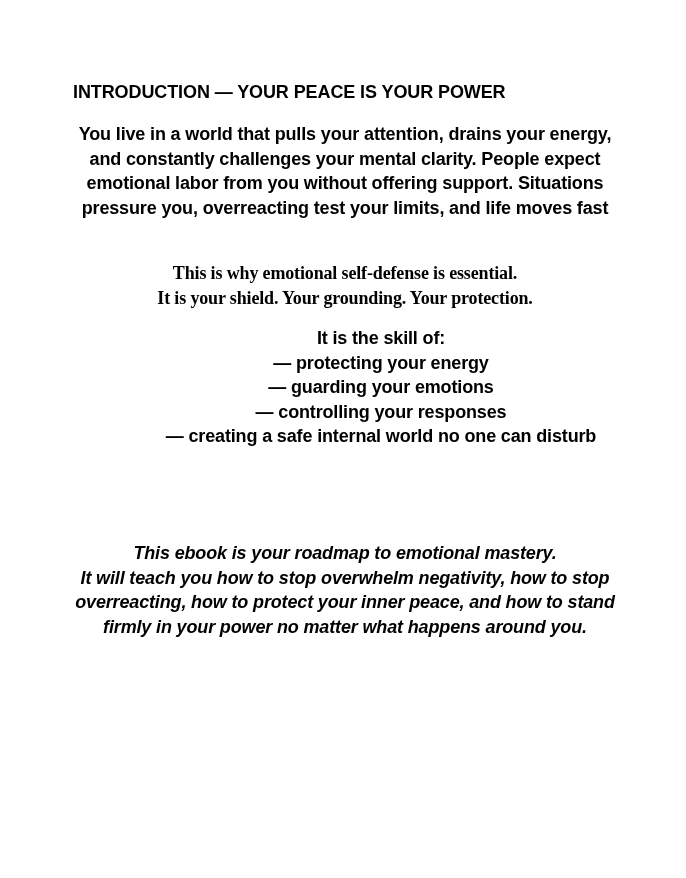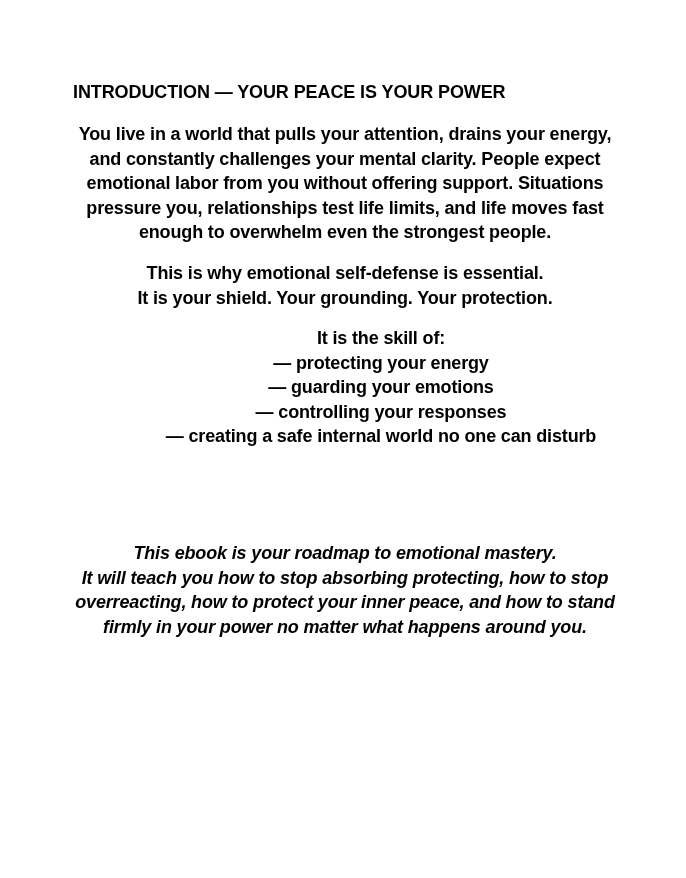--- a/index.html
+++ b/index.html
@@ -2,51 +2,50 @@
 <html><head>
   <meta charset="utf-8">
   <style>
     html, body { margin: 0; padding: 0; background: #ffffff; }
     body { width: 686px; height: 878px; position: relative; overflow: hidden;
            font-family: "Liberation Sans", sans-serif; color: #000; font-weight: bold; }
     .page { position: absolute; left: 25px; top: 0; width: 640px; }
     .title { position: absolute; left: 48px; top: 82px; font-size: 18px; letter-spacing: -0.1px; white-space: nowrap; margin: 0; }
     p { margin: 0; font-size: 18px; line-height: 24.6px; letter-spacing: -0.15px; }
     .p1 { position: absolute; top: 122px; left: 0; width: 640px; }
-    .p2 { position: absolute; top: 261px; left: 0; width: 640px; }
+    .p2 { position: absolute; top: 261px; left: 0; width: 640px; font-family: Liberation Serif, serif; }
     .p3 { position: absolute; top: 326px; left: 0; width: 640px; margin-left: 36px; }
     .p4 { position: absolute; top: 541px; left: 0; width: 640px; font-style: italic; }
     .line { display: block; white-space: nowrap; text-align: center; }
   </style>
 </head>
 <body>
 
 <div class="page">
   <h1 class="title">INTRODUCTION — YOUR PEACE IS YOUR POWER</h1>
 
   <p class="p1">
     <span class="line">You live in a world that pulls your attention, drains your energy,</span>
     <span class="line">and constantly challenges your mental clarity. People expect</span>
     <span class="line">emotional labor from you without offering support. Situations</span>
-    <span class="line">pressure you, relationships test life limits, and life moves fast</span>
-    <span class="line">enough to overwhelm even the strongest people.</span>
+    <span class="line">pressure you, overreacting test your limits, and life moves fast</span>
   </p>
 
   <p class="p2">
     <span class="line">This is why emotional self-defense is essential.</span>
     <span class="line">It is your shield. Your grounding. Your protection.</span>
   </p>
 
   <p class="p3">
     <span class="line">It is the skill of:</span>
     <span class="line">— protecting your energy</span>
     <span class="line">— guarding your emotions</span>
     <span class="line">— controlling your responses</span>
     <span class="line">— creating a safe internal world no one can disturb</span>
   </p>
 
   <p class="p4">
     <span class="line">This ebook is your roadmap to emotional mastery.</span>
-    <span class="line">It will teach you how to stop absorbing protecting, how to stop</span>
+    <span class="line">It will teach you how to stop overwhelm negativity, how to stop</span>
     <span class="line">overreacting, how to protect your inner peace, and how to stand</span>
     <span class="line">firmly in your power no matter what happens around you.</span>
   </p>
 </div>
 
 </body></html>

